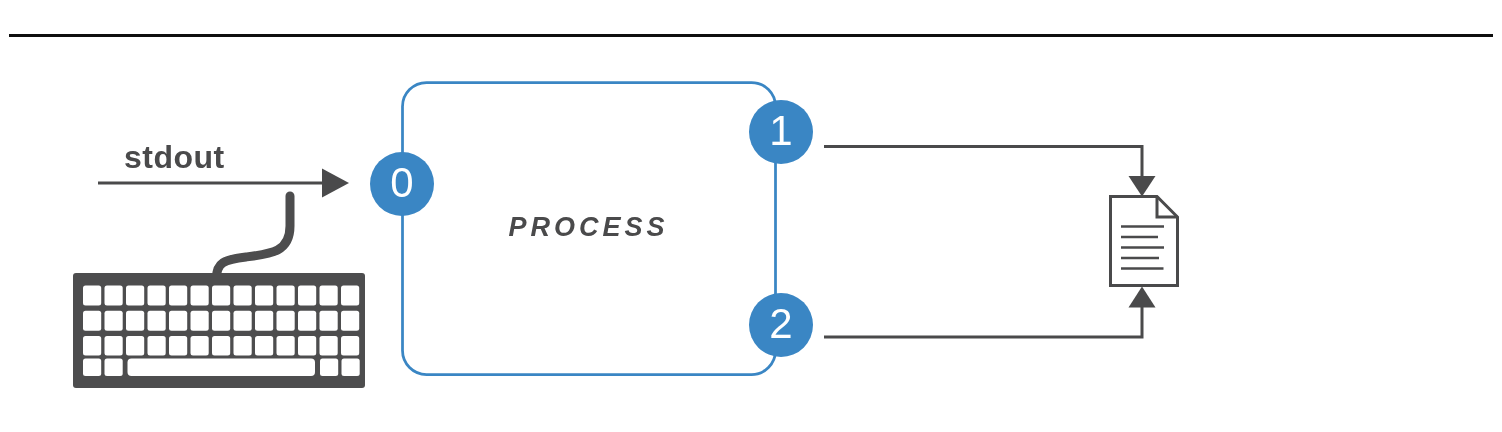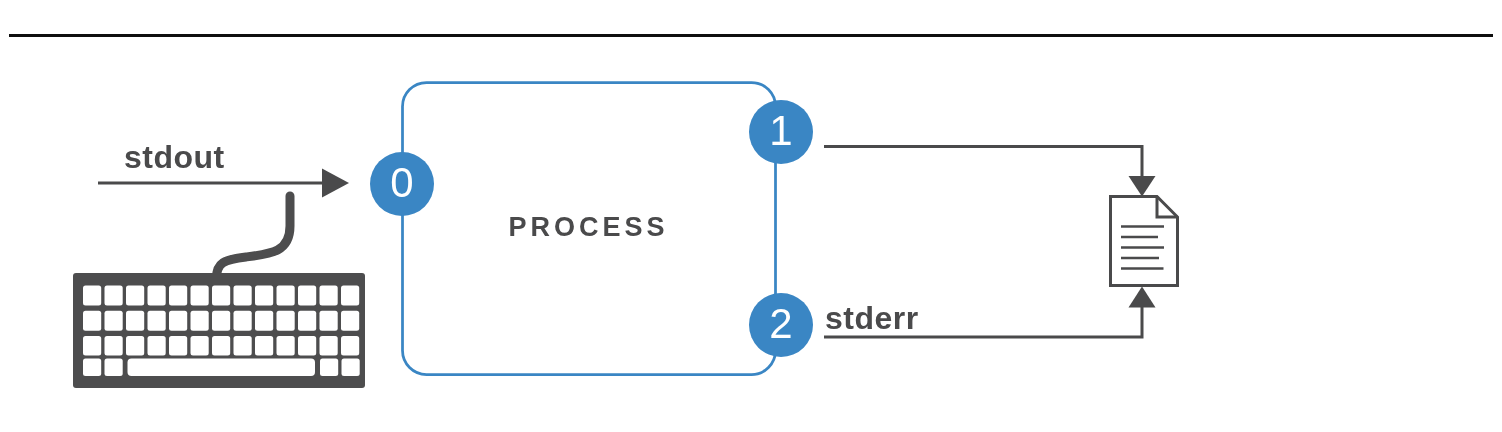--- a/index.html
+++ b/index.html
@@ -24,20 +24,21 @@
   .stdout-label{left:825px;top:111px;}
   .stderr-label{left:825px;top:302px;}
   .process-label{
     position:absolute;
     left:402px;top:211px;width:373px;
     text-align:center;
     color:#4a4a4b;
     font-weight:bold;
     font-size:27px;line-height:32px;
     letter-spacing:4px;
+    font-style:italic;
   }
   .fd-badge{
     position:absolute;
     width:64px;height:64px;
     border-radius:50%;
     background:#3a86c4;
     color:#ffffff;
     font-size:42px;
     display:flex;align-items:center;justify-content:center;
     padding-bottom:2px;box-sizing:border-box;
@@ -131,21 +132,20 @@
         <line x1="1121" y1="226.5" x2="1164" y2="226.5"></line>
         <line x1="1121" y1="237" x2="1158" y2="237"></line>
         <line x1="1121" y1="247.5" x2="1164" y2="247.5"></line>
         <line x1="1121" y1="258" x2="1159" y2="258"></line>
         <line x1="1121" y1="268.5" x2="1163.5" y2="268.5"></line>
       </g>
     </g>
   </svg>
 
   <div class="label stdin-label">stdout</div>
-  <div class="label stderr-label">stderr</div>
   <div class="process-label">PROCESS</div>
 
   <div class="fd-badge fd-0">
     <span>0</span>
   </div>
   <div class="fd-badge fd-1">
     <span>1</span>
   </div>
   <div class="fd-badge fd-2">
     <span>2</span>

